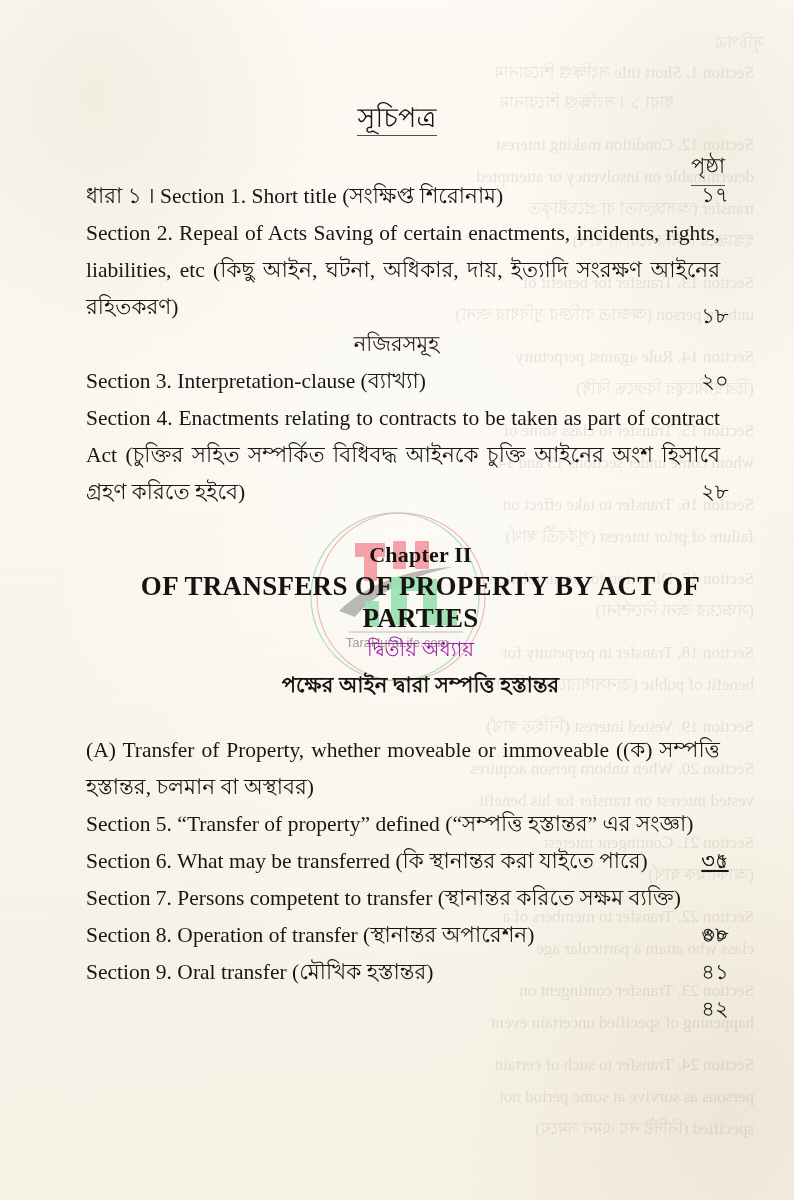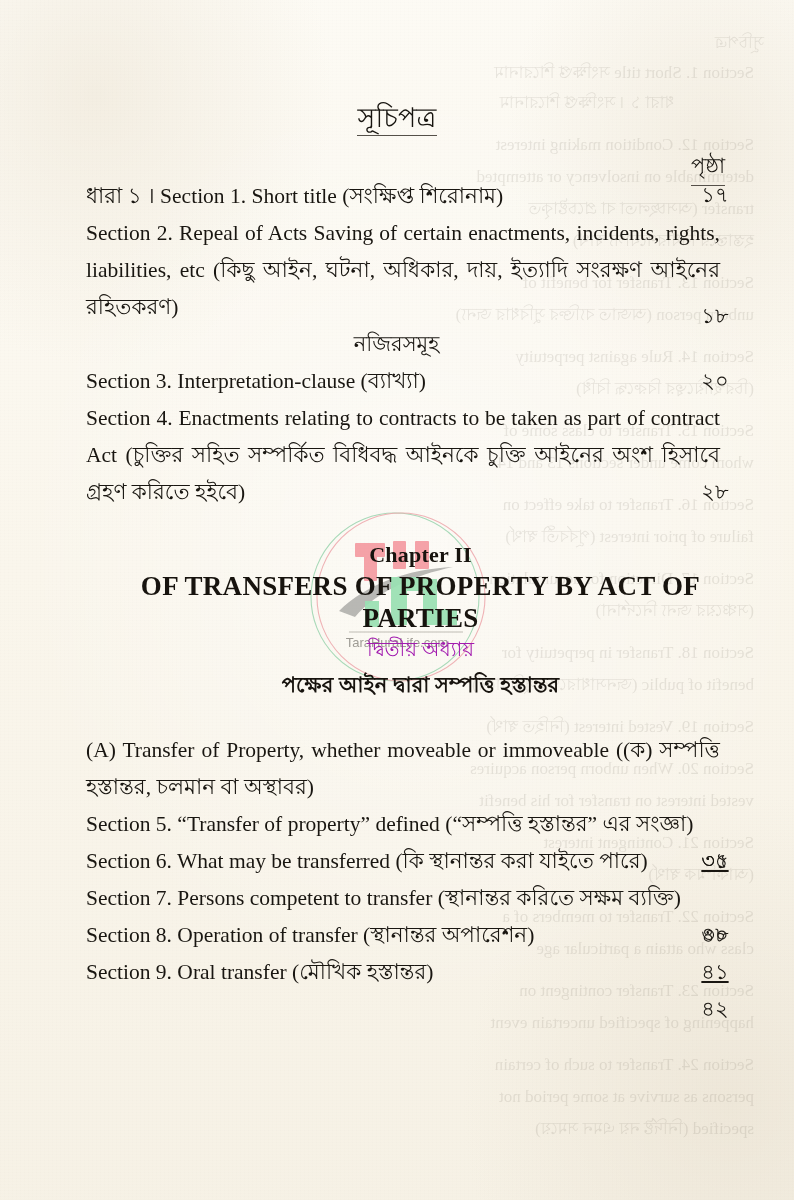--- a/index.html
+++ b/index.html
@@ -292,19 +292,19 @@
       </div>
       <div class="entry justify">
         <span class="txt">Section 6. What may be transferred (কি স্থানান্তর করা যাইতে পারে)</span>
         <span class="pg" style="top: 0px; text-decoration: underline;">৩৫</span>
       </div>
       <div class="entry justify">
         <span class="txt">Section 7. Persons competent to transfer (স্থানান্তর করিতে সক্ষম ব্যক্তি)</span>
         <span class="pg" style="top: 37px;">৩৮</span>
       </div>
       <div class="entry single"><span class="txt">Section 8. Operation of transfer (স্থানান্তর অপারেশন)</span><span class="pg" style="top: 0px;">৪০</span></div>
-      <div class="entry single"><span class="txt">Section 9. Oral transfer (মৌখিক হস্তান্তর)</span><span class="pg" style="top: 0px; text-decoration: underline;">৪১</span></div>
+      <div class="entry single"><span class="txt">Section 9. Oral transfer (মৌখিক হস্তান্তর)</span><span class="pg" style="top: 0px;">৪১</span></div>
       <div class="entry justify">
         <span class="pg" style="top: 0px;">৪২</span>
       </div>
     </div>
 
 </div>
 
 </body></html>

